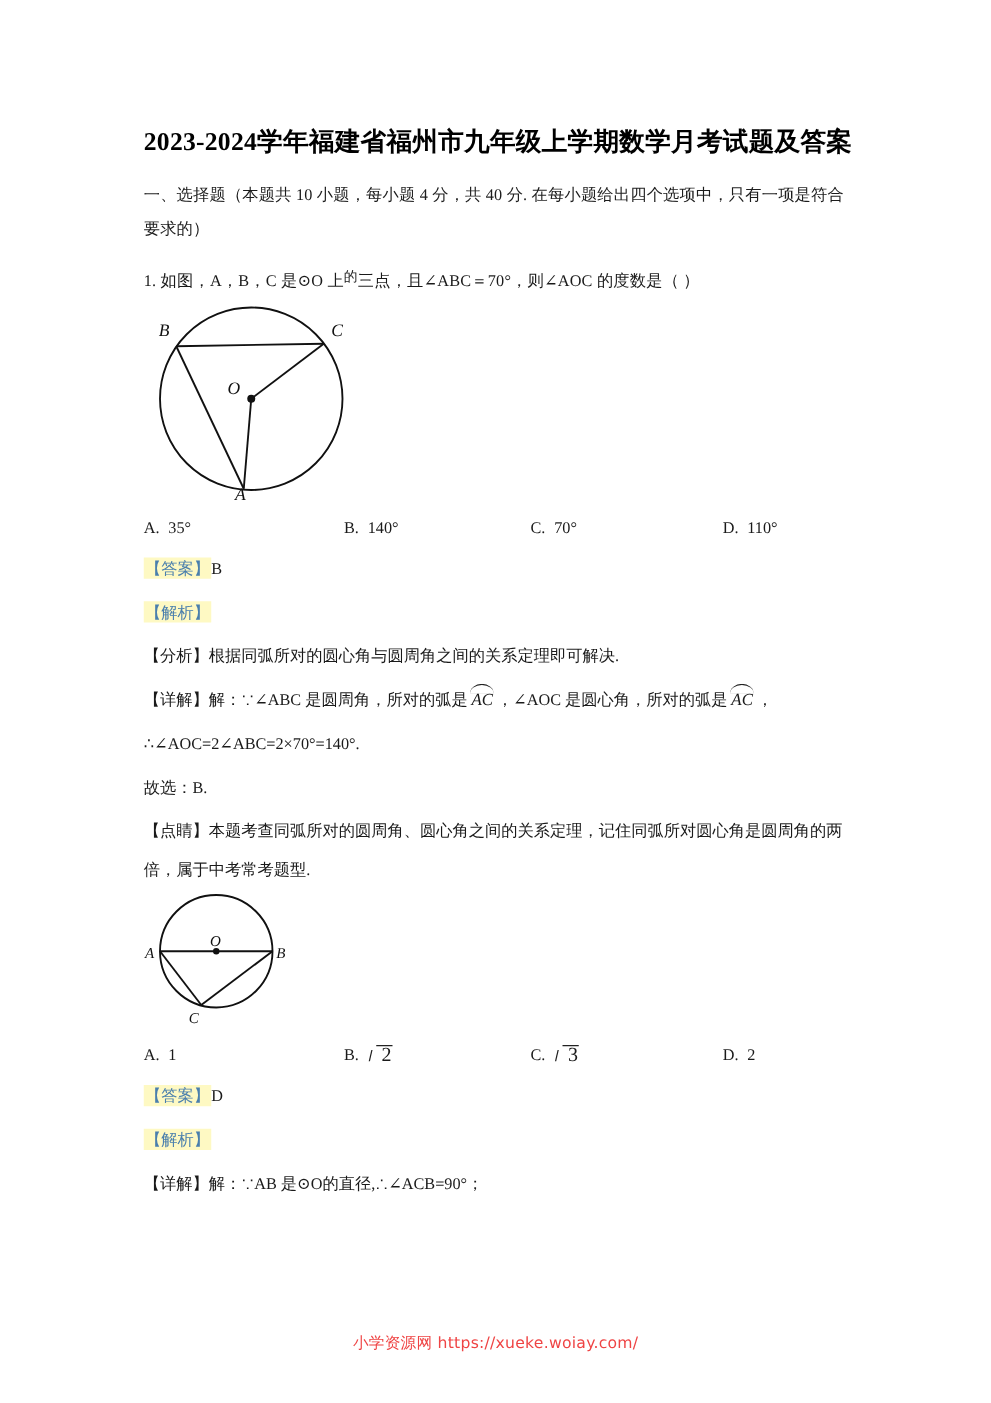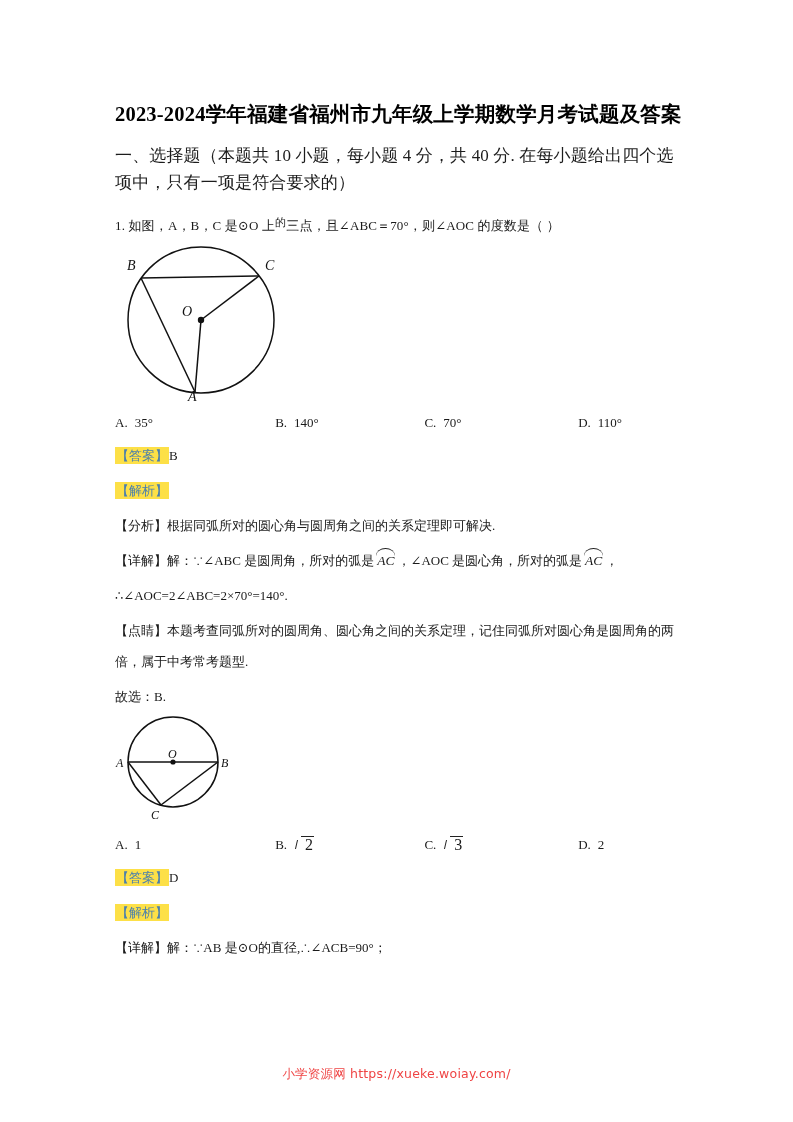--- a/index.html
+++ b/index.html
@@ -29,21 +29,21 @@
     font-size: 20.5px;
     font-weight: bold;
     line-height: 36px;
     letter-spacing: 0.2px;
     margin: 0 0 10px 0;
     color: #000;
   }
 
   
   .para {
-    font-size: 17px;
+    font-size: 13px;
     line-height: 27px;
     margin: 0;
     color: #1c1c1c;
     letter-spacing: 0.15px;
   }
   .para.section-head {
     margin-bottom: 4px;
   }
   .q-line {
     font-size: 13px;
@@ -92,21 +92,21 @@
     left: 7px; top: 0px;
     right: -1px;
     height: 5px;
     border-top: 1.2px solid #222;
   }
   .radical .rad-body { position: relative; top: 1px; }
 
   
   .tag-blue {
     color: #4a7fad;
-    background: #fde047;
+    background: #fef9c3;
     padding: 1px 1px;
   }
   .ans-line {
     font-size: 13px;
     line-height: 31px;
     margin: 4px 0 0 0;
   }
 
   
   .arc-term {
@@ -211,25 +211,25 @@
   <p class="ans-line">
     <span>【分析】</span><span>根据同弧所对的圆心角与圆周角之间的关系定理即可解决.</span>
   </p>
 
   <p class="ans-line">
     <span>【详解】</span><span>解：∵∠ABC 是圆周角，所对的弧是</span><span class="arc-term"><span class="arc-cap"></span><span>AC</span></span><span>，∠AOC 是圆心角，所对的弧是</span><span class="arc-term"><span class="arc-cap"></span><span>AC</span></span><span>，</span>
   </p>
 
   <p class="ans-line">∴∠AOC=2∠ABC=2×70°=140°.</p>
 
+  <p class="ans-line">故选：B.</p>
+
   <p class="ans-line">
     <span>【点睛】</span><span>本题考查同弧所对的圆周角、圆心角之间的关系定理，记住同弧所对圆心角是圆周角的两倍，属于中考常考题型.</span>
   </p>
-
-  <p class="ans-line">故选：B.</p>
 
 
   <div class="figure fig fig2">
     <svg width="160" height="108" viewBox="0 0 160 108">
       <circle cx="58" cy="46" r="45" fill="none" stroke="#111" stroke-width="1.5"></circle>
 
       <line x1="13" y1="46" x2="103" y2="46" stroke="#111" stroke-width="1.5"></line>
 
       <line x1="13" y1="46" x2="46" y2="89" stroke="#111" stroke-width="1.5"></line>
 

